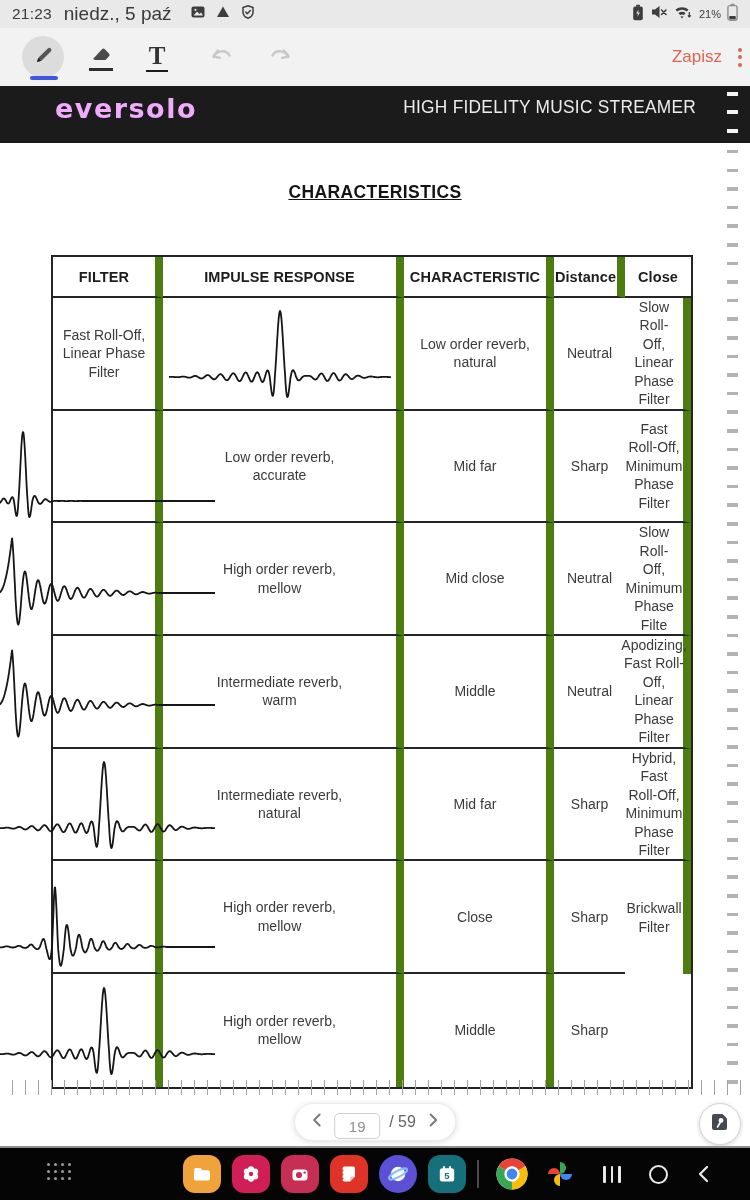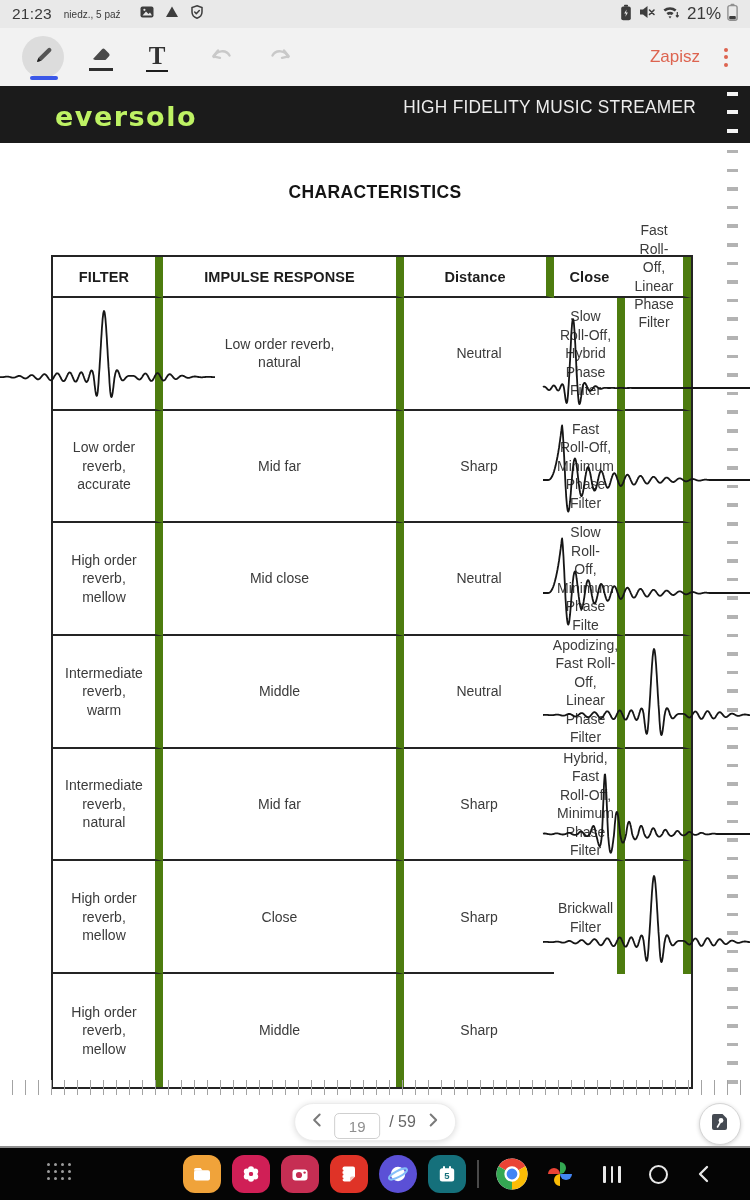--- a/index.html
+++ b/index.html
@@ -5,62 +5,62 @@
   * { margin:0; padding:0; box-sizing:border-box; }
   html,body { width:750px; height:1200px; overflow:hidden; background:#fff;
     font-family:"Liberation Sans","DejaVu Sans",sans-serif; }
   .screen { position:relative; width:750px; height:1200px; background:#fff; }
 
   
   .status-bar { position:absolute; left:0; top:0; width:750px; height:28px;
     background:#e9e9e9; display:flex; align-items:center; padding:0 12px; color:#3a3a3a; }
   .sb-left { display:flex; align-items:center; gap:8px; }
   .sb-time { font-size:15.5px; font-weight:500; letter-spacing:.2px; }
-  .sb-date { font-size:10px; margin-left:4px; }
+  .sb-date { font-size:19px; margin-left:4px; }
   .sb-notifs { display:flex; align-items:center; gap:9px; margin-left:10px; }
   .sb-right { margin-left:auto; display:flex; align-items:center; gap:6px; }
-  .sb-batt-pct { font-size:17px; }
+  .sb-batt-pct { font-size:11px; }
 
   
   .toolbar { position:absolute; left:0; top:28px; width:750px; height:58px;
     background:#f2f2f2; display:flex; align-items:center; }
   .tool { position:relative; width:44px; height:44px; display:flex; align-items:center;
     justify-content:center; flex-direction:column; }
   .tool-pen { margin-left:21px; }
   .pen-circle { width:42px; height:42px; border-radius:50%; background:#dcdcdc;
     display:flex; align-items:center; justify-content:center; position:relative; }
   .pen-underline { position:absolute; left:8px; bottom:-2px; width:28px; height:4px;
     border-radius:2px; background:#3a57e8; }
   .tool-eraser { margin-left:14px; }
   .eraser-base { width:24px; height:2.5px; background:#2f2f2f; margin-top:1px; }
   .tool-text { margin-left:12px; }
   .tglyph { font-family:"Liberation Serif","DejaVu Serif",serif; font-size:25px; font-weight:700;
     color:#333; line-height:1; border-bottom:2.5px solid #1d1d1d; padding:0 3px 2px 3px; }
   .tool-undo { margin-left:20px; } .tool-redo { margin-left:16px; }
-  .save-area { margin-left:auto; display:flex; align-items:center; gap:20px; padding-right:18px; }
+  .save-area { margin-left:auto; display:flex; align-items:center; gap:12px; padding-right:4px; }
   .save-label { font-size:17px; font-weight:500; color:#dd6450; }
   .kebab { display:flex; flex-direction:column; gap:3.5px; padding:4px; }
   .kebab i { width:4px; height:4px; border-radius:50%; background:#dd6450; }
 
   
   .doc-header { position:absolute; left:0; top:86px; width:750px; height:57px; background:#1b1b1b; }
-  .brand { position:absolute; left:55px; top:15px; color:#bef264; font-size:27px; font-weight:700;
+  .brand { position:absolute; left:55px; top:7px; color:#f0abfc; font-size:27px; font-weight:700;
     letter-spacing:1.5px; font-family:"DejaVu Sans",sans-serif; }
   .tagline { position:absolute; right:54px; top:11px; color:#ededed; font-size:18px;
     letter-spacing:.3px; transform:scaleX(.96); transform-origin:right; }
 
   
   .dash-dark { position:absolute; left:727px; top:92px; width:11px; height:51px;
     background:repeating-linear-gradient(180deg,#f4f4f4 0 4px,transparent 4px 18.5px); }
   .dash-light { position:absolute; left:727px; top:150px; width:11px; height:945px;
     background:repeating-linear-gradient(180deg,#b3b3b3 0 3.5px,transparent 3.5px 18.6px); }
 
   
   .page-title { position:absolute; left:0; top:182px; width:750px; text-align:center;
-    font-size:17.5px; font-weight:700; letter-spacing:.4px; color:#141414; }
+    font-size:17.5px; font-weight:700; letter-spacing:.4px; color:#141414;text-decoration:underline; }
 
   .char-table { position:absolute; left:51px; top:255px; display:grid;
     grid-template-columns:110px 241px 150px 71px 66px;
     grid-template-rows:41px repeat(7,112.7px);
     border:2.5px solid #242424; background:#fff; }
   .th,.td { border-right:8px solid #4d7c0f; border-bottom:2px solid #242424;
     display:flex; align-items:center; justify-content:center; text-align:center; }
   .c4 { border-right:none; }
   .last-row { border-bottom:none; }
   .th { font-weight:700; font-size:14.5px; color:#1c1c1c; letter-spacing:.1px; }
@@ -220,33 +220,34 @@
     <span class="tagline">HIGH FIDELITY MUSIC STREAMER</span>
   </div>
   <div class="dash-dark"></div>
   <div class="dash-light"></div>
 
   <div class="page-title">CHARACTERISTICS</div>
 
   <div class="char-table">
       <div class="th c0">FILTER</div>
       <div class="th c1">IMPULSE RESPONSE</div>
+      <div class="th c2">CHARACTERISTIC</div>
       <div class="th c3">Distance</div>
       <div class="th c4">Close</div>
       <div class="td filter c0">Fast Roll-Off,
 Linear Phase
 Filter</div>
       <div class="td impulse c1"><svg width="222" height="106" viewBox="0 0 222 106" style="overflow: visible;">
           <path d="M0.0,77.0L0.3,77.0L0.7,76.9L1.0,76.9L1.4,76.9L1.7,76.9L2.1,76.9L2.4,76.9L2.8,76.9L3.1,76.9L3.5,76.9L3.8,76.9L4.2,76.9L4.5,76.9L4.9,77.0L5.2,77.0L5.5,77.0L5.9,77.1L6.2,77.1L6.6,77.1L6.9,77.2L7.3,77.2L7.6,77.2L8.0,77.2L8.3,77.2L8.7,77.2L9.0,77.2L9.4,77.2L9.7,77.2L10.1,77.1L10.4,77.1L10.8,77.0L11.1,77.0L11.4,76.9L11.8,76.8L12.1,76.8L12.5,76.7L12.8,76.7L13.2,76.6L13.5,76.6L13.9,76.6L14.2,76.6L14.6,76.6L14.9,76.6L15.3,76.6L15.6,76.7L16.0,76.8L16.3,76.8L16.6,76.9L17.0,77.0L17.3,77.1L17.7,77.2L18.0,77.4L18.4,77.5L18.7,77.5L19.1,77.6L19.4,77.7L19.8,77.7L20.1,77.7L20.5,77.7L20.8,77.7L21.2,77.6L21.5,77.5L21.9,77.4L22.2,77.3L22.5,77.2L22.9,77.0L23.2,76.9L23.6,76.7L23.9,76.6L24.3,76.4L24.6,76.3L25.0,76.1L25.3,76.0L25.7,76.0L26.0,75.9L26.4,75.9L26.7,76.0L27.1,76.0L27.4,76.1L27.8,76.2L28.1,76.4L28.4,76.6L28.8,76.8L29.1,77.0L29.5,77.2L29.8,77.5L30.2,77.7L30.5,77.9L30.9,78.1L31.2,78.2L31.6,78.4L31.9,78.4L32.3,78.5L32.6,78.5L33.0,78.4L33.3,78.3L33.6,78.2L34.0,78.0L34.3,77.8L34.7,77.6L35.0,77.3L35.4,77.0L35.7,76.7L36.1,76.4L36.4,76.1L36.8,75.9L37.1,75.6L37.5,75.4L37.8,75.2L38.2,75.1L38.5,75.1L38.9,75.1L39.2,75.1L39.5,75.2L39.9,75.4L40.2,75.6L40.6,75.9L40.9,76.2L41.3,76.5L41.6,76.9L42.0,77.3L42.3,77.6L42.7,78.0L43.0,78.3L43.4,78.6L43.7,78.9L44.1,79.1L44.4,79.3L44.7,79.4L45.1,79.4L45.4,79.3L45.8,79.2L46.1,79.0L46.5,78.8L46.8,78.5L47.2,78.1L47.5,77.7L47.9,77.3L48.2,76.9L48.6,76.4L48.9,76.0L49.3,75.6L49.6,75.2L50.0,74.9L50.3,74.6L50.6,74.4L51.0,74.2L51.3,74.2L51.7,74.2L52.0,74.3L52.4,74.5L52.7,74.7L53.1,75.1L53.4,75.4L53.8,75.9L54.1,76.4L54.5,76.9L54.8,77.4L55.2,77.9L55.5,78.4L55.8,78.8L56.2,79.3L56.5,79.6L56.9,79.9L57.2,80.1L57.6,80.2L57.9,80.3L58.3,80.2L58.6,80.1L59.0,79.8L59.3,79.5L59.7,79.1L60.0,78.6L60.4,78.1L60.7,77.5L61.0,76.9L61.4,76.3L61.7,75.7L62.1,75.2L62.4,74.7L62.8,74.2L63.1,73.8L63.5,73.5L63.8,73.3L64.2,73.3L64.5,73.3L64.9,73.4L65.2,73.7L65.6,74.0L65.9,74.4L66.3,75.0L66.6,75.5L66.9,76.2L67.3,76.8L67.6,77.5L68.0,78.2L68.3,78.9L68.7,79.5L69.0,80.0L69.4,80.5L69.7,80.8L70.1,81.1L70.4,81.2L70.8,81.2L71.1,81.0L71.5,80.8L71.8,80.4L72.2,79.9L72.5,79.3L72.8,78.7L73.2,77.9L73.5,77.2L73.9,76.4L74.2,75.6L74.6,74.9L74.9,74.2L75.3,73.6L75.6,73.1L76.0,72.8L76.3,72.5L76.7,72.4L77.0,72.5L77.4,72.7L77.7,73.0L78.0,73.5L78.4,74.1L78.7,74.8L79.1,75.6L79.4,76.4L79.8,77.3L80.1,78.2L80.5,79.0L80.8,79.7L81.2,80.4L81.5,81.0L81.9,81.4L82.2,81.6L82.6,81.7L82.9,81.7L83.3,81.5L83.6,81.1L83.9,80.5L84.3,79.8L84.6,79.1L85.0,78.2L85.3,77.3L85.7,76.4L86.0,75.5L86.4,74.6L86.7,73.9L87.1,73.2L87.4,72.7L87.8,72.4L88.1,72.2L88.5,72.3L88.8,72.5L89.1,72.9L89.5,73.5L89.8,74.2L90.2,75.1L90.5,76.0L90.9,77.0L91.2,78.0L91.6,79.0L91.9,79.9L92.3,80.7L92.6,81.3L93.0,81.8L93.3,82.0L93.7,82.0L94.0,81.8L94.3,81.4L94.7,80.7L95.0,80.4L95.4,78.8L95.7,77.7L96.1,76.5L96.4,75.2L96.8,74.0L97.1,72.9L97.5,71.9L97.8,71.1L98.2,70.6L98.5,70.4L98.9,70.5L99.2,70.9L99.6,71.6L99.9,72.7L100.2,74.1L100.6,75.8L100.9,78.6L101.3,81.5L101.6,84.6L102.0,87.5L102.3,90.2L102.7,92.6L103.0,94.4L103.4,95.5L103.7,95.9L104.1,95.4L104.4,93.9L104.8,91.4L105.1,87.8L105.5,83.2L105.8,77.6L106.1,73.2L106.5,68.3L106.8,62.9L107.2,57.2L107.5,51.3L107.9,45.3L108.2,39.3L108.6,33.6L108.9,28.3L109.3,23.4L109.6,19.2L110.0,15.8L110.3,13.2L110.7,11.6L111.0,11.0L111.3,11.4L111.7,12.8L112.0,15.1L112.4,18.3L112.7,22.3L113.1,26.9L113.4,32.1L113.8,37.7L114.1,43.6L114.5,49.6L114.8,55.6L115.2,61.4L115.5,66.9L115.9,72.0L116.2,76.6L116.5,82.5L116.9,87.4L117.2,91.4L117.6,94.2L117.9,96.1L118.3,97.0L118.6,97.0L119.0,96.1L119.3,94.6L119.7,92.5L120.0,89.9L120.4,87.1L120.7,84.1L121.1,81.1L121.4,78.2L121.8,76.3L122.1,74.6L122.4,73.2L122.8,72.0L123.1,71.1L123.5,70.5L123.8,70.2L124.2,70.2L124.5,70.4L124.9,70.9L125.2,71.5L125.6,72.3L125.9,73.2L126.3,74.2L126.6,75.2L127.0,76.7L127.3,77.1L127.7,78.0L128.0,78.7L128.3,79.4L128.7,79.8L129.0,80.2L129.4,80.4L129.7,80.4L130.1,80.4L130.4,80.2L130.8,80.0L131.1,79.7L131.5,79.3L131.8,78.9L132.2,78.5L132.5,78.1L132.9,77.7L133.2,77.3L133.5,77.0L133.9,76.7L134.2,76.5L134.6,76.3L134.9,76.1L135.3,76.0L135.6,75.9L136.0,75.9L136.3,75.9L136.7,75.8L137.0,75.8L137.4,75.8L137.7,75.8L138.1,75.8L138.4,75.8L138.8,75.8L139.1,75.8L139.4,75.8L139.8,75.8L140.1,75.8L140.5,75.9L140.8,76.0L141.2,76.1L141.5,76.2L141.9,76.4L142.2,76.7L142.6,76.9L142.9,77.2L143.3,77.5L143.6,77.9L144.0,78.2L144.3,78.5L144.6,78.8L145.0,79.1L145.3,79.3L145.7,79.4L146.0,79.5L146.4,79.6L146.7,79.5L147.1,79.4L147.4,79.1L147.8,78.8L148.1,78.5L148.5,78.0L148.8,77.5L149.2,77.0L149.5,76.5L149.8,75.9L150.2,75.4L150.5,74.9L150.9,74.4L151.2,74.1L151.6,73.8L151.9,73.6L152.3,73.5L152.6,73.5L153.0,73.6L153.3,73.9L153.7,74.2L154.0,74.7L154.4,75.2L154.7,75.8L155.1,76.4L155.4,77.1L155.7,77.8L156.1,78.4L156.4,79.1L156.8,79.6L157.1,80.1L157.5,80.5L157.8,80.8L158.2,80.9L158.5,80.9L158.9,80.9L159.2,80.6L159.6,80.3L159.9,79.9L160.3,79.3L160.6,78.7L160.9,78.1L161.3,77.4L161.6,76.7L162.0,76.0L162.3,75.3L162.7,74.7L163.0,74.2L163.4,73.7L163.7,73.4L164.1,73.2L164.4,73.1L164.8,73.1L165.1,73.3L165.5,73.5L165.8,73.9L166.2,74.4L166.5,74.9L166.8,75.5L167.2,76.2L167.5,76.8L167.9,77.5L168.2,78.1L168.6,78.7L168.9,79.2L169.3,79.7L169.6,80.1L170.0,80.3L170.3,80.5L170.7,80.5L171.0,80.4L171.4,80.2L171.7,80.0L172.1,79.6L172.4,79.2L172.7,78.7L173.1,78.1L173.4,77.6L173.8,77.0L174.1,76.4L174.5,75.9L174.8,75.5L175.2,75.0L175.5,74.7L175.9,74.4L176.2,74.3L176.6,74.2L176.9,74.2L177.3,74.3L177.6,74.4L177.9,74.7L178.3,75.0L178.6,75.4L179.0,75.8L179.3,76.2L179.7,76.6L180.0,77.1L180.4,77.5L180.7,77.9L181.1,78.2L181.4,78.5L181.8,78.8L182.1,79.0L182.5,79.1L182.8,79.1L183.2,79.1L183.5,79.0L183.8,78.9L184.2,78.7L184.5,78.4L184.9,78.1L185.2,77.9L185.6,77.5L185.9,77.2L186.3,76.9L186.6,76.6L187.0,76.4L187.3,76.1L187.7,75.9L188.0,75.8L188.4,75.7L188.7,75.6L189.0,75.6L189.4,75.6L189.7,75.7L190.1,75.8L190.4,75.9L190.8,76.1L191.1,76.2L191.5,76.4L191.8,76.6L192.2,76.8L192.5,77.0L192.9,77.2L193.2,77.4L193.6,77.5L193.9,77.7L194.3,77.8L194.6,77.8L194.9,77.9L195.3,77.9L195.6,77.9L196.0,77.8L196.3,77.8L196.7,77.7L197.0,77.6L197.4,77.5L197.7,77.4L198.1,77.3L198.4,77.1L198.8,77.0L199.1,76.9L199.5,76.8L199.8,76.7L200.1,76.7L200.5,76.6L200.8,76.6L201.2,76.5L201.5,76.5L201.9,76.5L202.2,76.5L202.6,76.5L202.9,76.6L203.3,76.6L203.6,76.7L204.0,76.7L204.3,76.8L204.7,76.9L205.0,76.9L205.3,77.0L205.7,77.0L206.0,77.1L206.4,77.1L206.7,77.2L207.1,77.2L207.4,77.2L207.8,77.3L208.1,77.3L208.5,77.3L208.8,77.3L209.2,77.3L209.5,77.3L209.9,77.2L210.2,77.2L210.6,77.2L210.9,77.1L211.2,77.1L211.6,77.1L211.9,77.0L212.3,77.0L212.6,77.0L213.0,76.9L213.3,76.9L213.7,76.9L214.0,76.9L214.4,76.8L214.7,76.8L215.1,76.8L215.4,76.8L215.8,76.8L216.1,76.8L216.4,76.8L216.8,76.9L217.1,76.9L217.5,76.9L217.8,76.9L218.2,77.0L218.5,77.0L218.9,77.0L219.2,77.0L219.6,77.1L219.9,77.1L220.3,77.1L220.6,77.1L221.0,77.1L221.3,77.1L221.7,77.1L222.0,77.1" fill="none" stroke="#161616" stroke-width="1.8" stroke-linejoin="round"></path>
         </svg></div>
       <div class="td char c2">Low order reverb,
 natural</div>
       <div class="td edge c4">Neutral</div>
       <div class="td filter c0">Slow Roll-Off,
-Hybrid Phase
+Linear Phase
 Filter</div>
       <div class="td impulse c1"><svg width="222" height="106" viewBox="0 0 222 106" style="overflow: visible;">
           <path d="M0.0,87.0L0.3,86.8L0.7,86.7L1.0,86.7L1.4,86.7L1.7,86.8L2.1,86.9L2.4,87.1L2.8,87.4L3.1,87.7L3.5,88.1L3.8,88.5L4.2,88.9L4.5,89.2L4.9,89.5L5.2,89.8L5.5,90.0L5.9,90.1L6.2,90.1L6.6,90.0L6.9,89.8L7.3,89.5L7.6,89.1L8.0,88.6L8.3,88.1L8.7,87.6L9.0,87.0L9.4,86.5L9.7,86.1L10.1,85.8L10.4,85.5L10.8,85.4L11.1,85.5L11.4,85.7L11.8,86.0L12.1,86.4L12.5,87.0L12.8,87.6L13.2,88.2L13.5,88.9L13.9,89.5L14.2,90.0L14.6,90.3L14.9,90.5L15.3,90.6L15.6,90.4L16.0,90.1L16.3,89.6L16.6,88.9L17.0,88.2L17.3,87.3L17.7,86.5L18.0,85.7L18.4,85.0L18.7,84.4L19.1,84.1L19.4,84.1L19.8,84.4L20.1,85.0L20.5,85.9L20.8,87.2L21.2,89.3L21.5,91.8L21.9,94.3L22.2,96.8L22.5,99.1L22.9,101.0L23.2,102.4L23.6,103.0L23.9,102.7L24.3,101.3L24.6,98.6L25.0,94.8L25.3,89.6L25.7,84.6L26.0,79.2L26.4,73.1L26.7,66.5L27.1,59.5L27.4,52.3L27.8,45.3L28.1,38.7L28.4,32.7L28.8,27.5L29.1,23.5L29.5,20.6L29.8,19.2L30.2,19.2L30.5,20.5L30.9,23.3L31.2,27.2L31.6,32.3L31.9,38.2L32.3,44.7L32.6,51.7L33.0,58.8L33.3,65.8L33.6,72.4L34.0,78.6L34.3,84.1L34.7,89.3L35.0,94.7L35.4,98.9L35.7,101.8L36.1,103.5L36.4,104.1L36.8,103.8L37.1,102.7L37.5,101.0L37.8,98.9L38.2,96.4L38.5,93.9L38.9,91.3L39.2,88.9L39.5,87.3L39.9,85.9L40.2,84.8L40.6,83.9L40.9,83.3L41.3,82.9L41.6,82.9L42.0,83.0L42.3,83.3L42.7,83.9L43.0,84.5L43.4,85.2L43.7,86.0L44.1,86.8L44.4,87.6L44.7,88.4L45.1,89.0L45.4,89.6L45.8,90.1L46.1,90.5L46.5,90.8L46.8,90.9L47.2,91.0L47.5,90.9L47.9,90.7L48.2,90.4L48.6,90.0L48.9,89.6L49.3,89.1L49.6,88.7L50.0,88.2L50.3,87.7L50.6,87.3L51.0,86.9L51.3,86.6L51.7,86.4L52.0,86.2L52.4,86.2L52.7,86.2L53.1,86.3L53.4,86.4L53.8,86.6L54.1,86.9L54.5,87.2L54.8,87.5L55.2,87.8L55.5,88.0L55.8,88.3L56.2,88.5L56.5,88.7L56.9,88.8L57.2,88.8L57.6,88.9L57.9,88.9L58.3,88.8L58.6,88.7L59.0,88.6L59.3,88.5L59.7,88.3L60.0,88.2L60.4,88.1L60.7,88.0L61.0,87.9L61.4,87.8L61.7,87.8L62.1,87.8L62.4,87.8L62.8,87.8L63.1,87.8L63.5,87.8L63.8,87.9L64.2,87.9L64.5,88.0L64.9,88.0L65.2,88.0L65.6,88.0L65.9,88.0L66.3,88.0L66.6,88.0L66.9,88.0L67.3,88.0L67.6,88.0L68.0,87.9L68.3,87.9L68.7,87.9L69.0,87.9L69.4,87.9L69.7,87.9L70.1,87.9L70.4,87.9L70.8,88.0L71.1,88.0L71.5,88.0L71.8,88.0L72.2,88.1L72.5,88.1L72.8,88.1L73.2,88.1L73.5,88.1L73.9,88.1L74.2,88.1L74.6,88.1L74.9,88.1L75.3,88.0L75.6,88.0L76.0,88.0L76.3,88.0L76.7,87.9L77.0,87.9L77.4,87.9L77.7,87.9L78.0,87.9L78.4,87.9L78.7,87.9L79.1,87.9L79.4,87.9L79.8,88.0L80.1,88.0L80.5,88.0L80.8,88.0L81.2,88.0L81.5,88.1L81.9,88.1L82.2,88.1L82.6,88.1L82.9,88.1L83.3,88.1L83.6,88.1L83.9,88.1L84.3,88.0L84.6,88.0L85.0,88.0L85.3,88.0L85.7,88.0L86.0,88.0L86.4,88.0L86.7,87.9L87.1,87.9L87.4,87.9L87.8,87.9L88.1,87.9L88.5,88.0L88.8,88.0L89.1,88.0L89.5,88.0L89.8,88.0L90.2,88.0L90.5,88.0L90.9,88.0L91.2,88.0L91.6,88.0L91.9,88.0L92.3,88.0L92.6,88.0L93.0,88.0L93.3,88.0L93.7,88.0L94.0,88.0L94.3,88.0L94.7,88.0L95.0,88.0L95.4,88.0L95.7,88.0L96.1,88.0L96.4,88.0L96.8,88.0L97.1,88.0L97.5,88.0L97.8,88.0L98.2,88.0L98.5,88.0L98.9,88.0L99.2,88.0L99.6,88.0L99.9,88.0L100.2,88.0L100.6,88.0L100.9,88.0L101.3,88.0L101.6,88.0L102.0,88.0L102.3,88.0L102.7,88.0L103.0,88.0L103.4,88.0L103.7,88.0L104.1,88.0L104.4,88.0L104.8,88.0L105.1,88.0L105.5,88.0L105.8,88.0L106.1,88.0L106.5,88.0L106.8,88.0L107.2,88.0L107.5,88.0L107.9,88.0L108.2,88.0L108.6,88.0L108.9,88.0L109.3,88.0L109.6,88.0L110.0,88.0L110.3,88.0L110.7,88.0L111.0,88.0L111.3,88.0L111.7,88.0L112.0,88.0L112.4,88.0L112.7,88.0L113.1,88.0L113.4,88.0L113.8,88.0L114.1,88.0L114.5,88.0L114.8,88.0L115.2,88.0L115.5,88.0L115.9,88.0L116.2,88.0L116.5,88.0L116.9,88.0L117.2,88.0L117.6,88.0L117.9,88.0L118.3,88.0L118.6,88.0L119.0,88.0L119.3,88.0L119.7,88.0L120.0,88.0L120.4,88.0L120.7,88.0L121.1,88.0L121.4,88.0L121.8,88.0L122.1,88.0L122.4,88.0L122.8,88.0L123.1,88.0L123.5,88.0L123.8,88.0L124.2,88.0L124.5,88.0L124.9,88.0L125.2,88.0L125.6,88.0L125.9,88.0L126.3,88.0L126.6,88.0L127.0,88.0L127.3,88.0L127.7,88.0L128.0,88.0L128.3,88.0L128.7,88.0L129.0,88.0L129.4,88.0L129.7,88.0L130.1,88.0L130.4,88.0L130.8,88.0L131.1,88.0L131.5,88.0L131.8,88.0L132.2,88.0L132.5,88.0L132.9,88.0L133.2,88.0L133.5,88.0L133.9,88.0L134.2,88.0L134.6,88.0L134.9,88.0L135.3,88.0L135.6,88.0L136.0,88.0L136.3,88.0L136.7,88.0L137.0,88.0L137.4,88.0L137.7,88.0L138.1,88.0L138.4,88.0L138.8,88.0L139.1,88.0L139.4,88.0L139.8,88.0L140.1,88.0L140.5,88.0L140.8,88.0L141.2,88.0L141.5,88.0L141.9,88.0L142.2,88.0L142.6,88.0L142.9,88.0L143.3,88.0L143.6,88.0L144.0,88.0L144.3,88.0L144.6,88.0L145.0,88.0L145.3,88.0L145.7,88.0L146.0,88.0L146.4,88.0L146.7,88.0L147.1,88.0L147.4,88.0L147.8,88.0L148.1,88.0L148.5,88.0L148.8,88.0L149.2,88.0L149.5,88.0L149.8,88.0L150.2,88.0L150.5,88.0L150.9,88.0L151.2,88.0L151.6,88.0L151.9,88.0L152.3,88.0L152.6,88.0L153.0,88.0L153.3,88.0L153.7,88.0L154.0,88.0L154.4,88.0L154.7,88.0L155.1,88.0L155.4,88.0L155.7,88.0L156.1,88.0L156.4,88.0L156.8,88.0L157.1,88.0L157.5,88.0L157.8,88.0L158.2,88.0L158.5,88.0L158.9,88.0L159.2,88.0L159.6,88.0L159.9,88.0L160.3,88.0L160.6,88.0L160.9,88.0L161.3,88.0L161.6,88.0L162.0,88.0L162.3,88.0L162.7,88.0L163.0,88.0L163.4,88.0L163.7,88.0L164.1,88.0L164.4,88.0L164.8,88.0L165.1,88.0L165.5,88.0L165.8,88.0L166.2,88.0L166.5,88.0L166.8,88.0L167.2,88.0L167.5,88.0L167.9,88.0L168.2,88.0L168.6,88.0L168.9,88.0L169.3,88.0L169.6,88.0L170.0,88.0L170.3,88.0L170.7,88.0L171.0,88.0L171.4,88.0L171.7,88.0L172.1,88.0L172.4,88.0L172.7,88.0L173.1,88.0L173.4,88.0L173.8,88.0L174.1,88.0L174.5,88.0L174.8,88.0L175.2,88.0L175.5,88.0L175.9,88.0L176.2,88.0L176.6,88.0L176.9,88.0L177.3,88.0L177.6,88.0L177.9,88.0L178.3,88.0L178.6,88.0L179.0,88.0L179.3,88.0L179.7,88.0L180.0,88.0L180.4,88.0L180.7,88.0L181.1,88.0L181.4,88.0L181.8,88.0L182.1,88.0L182.5,88.0L182.8,88.0L183.2,88.0L183.5,88.0L183.8,88.0L184.2,88.0L184.5,88.0L184.9,88.0L185.2,88.0L185.6,88.0L185.9,88.0L186.3,88.0L186.6,88.0L187.0,88.0L187.3,88.0L187.7,88.0L188.0,88.0L188.4,88.0L188.7,88.0L189.0,88.0L189.4,88.0L189.7,88.0L190.1,88.0L190.4,88.0L190.8,88.0L191.1,88.0L191.5,88.0L191.8,88.0L192.2,88.0L192.5,88.0L192.9,88.0L193.2,88.0L193.6,88.0L193.9,88.0L194.3,88.0L194.6,88.0L194.9,88.0L195.3,88.0L195.6,88.0L196.0,88.0L196.3,88.0L196.7,88.0L197.0,88.0L197.4,88.0L197.7,88.0L198.1,88.0L198.4,88.0L198.8,88.0L199.1,88.0L199.5,88.0L199.8,88.0L200.1,88.0L200.5,88.0L200.8,88.0L201.2,88.0L201.5,88.0L201.9,88.0L202.2,88.0L202.6,88.0L202.9,88.0L203.3,88.0L203.6,88.0L204.0,88.0L204.3,88.0L204.7,88.0L205.0,88.0L205.3,88.0L205.7,88.0L206.0,88.0L206.4,88.0L206.7,88.0L207.1,88.0L207.4,88.0L207.8,88.0L208.1,88.0L208.5,88.0L208.8,88.0L209.2,88.0L209.5,88.0L209.9,88.0L210.2,88.0L210.6,88.0L210.9,88.0L211.2,88.0L211.6,88.0L211.9,88.0L212.3,88.0L212.6,88.0L213.0,88.0L213.3,88.0L213.7,88.0L214.0,88.0L214.4,88.0L214.7,88.0L215.1,88.0L215.4,88.0L215.8,88.0L216.1,88.0L216.4,88.0L216.8,88.0L217.1,88.0L217.5,88.0L217.8,88.0L218.2,88.0L218.5,88.0L218.9,88.0L219.2,88.0L219.6,88.0L219.9,88.0L220.3,88.0L220.6,88.0L221.0,88.0L221.3,88.0L221.7,88.0L222.0,88.0" fill="none" stroke="#161616" stroke-width="1.8" stroke-linejoin="round"></path>
         </svg></div>
       <div class="td char c2">Low order reverb,
 accurate</div>
       <div class="td dist c3">Mid far</div>
       <div class="td edge c4">Sharp</div>
       <div class="td filter c0">Fast Roll-Off,
 Minimum

